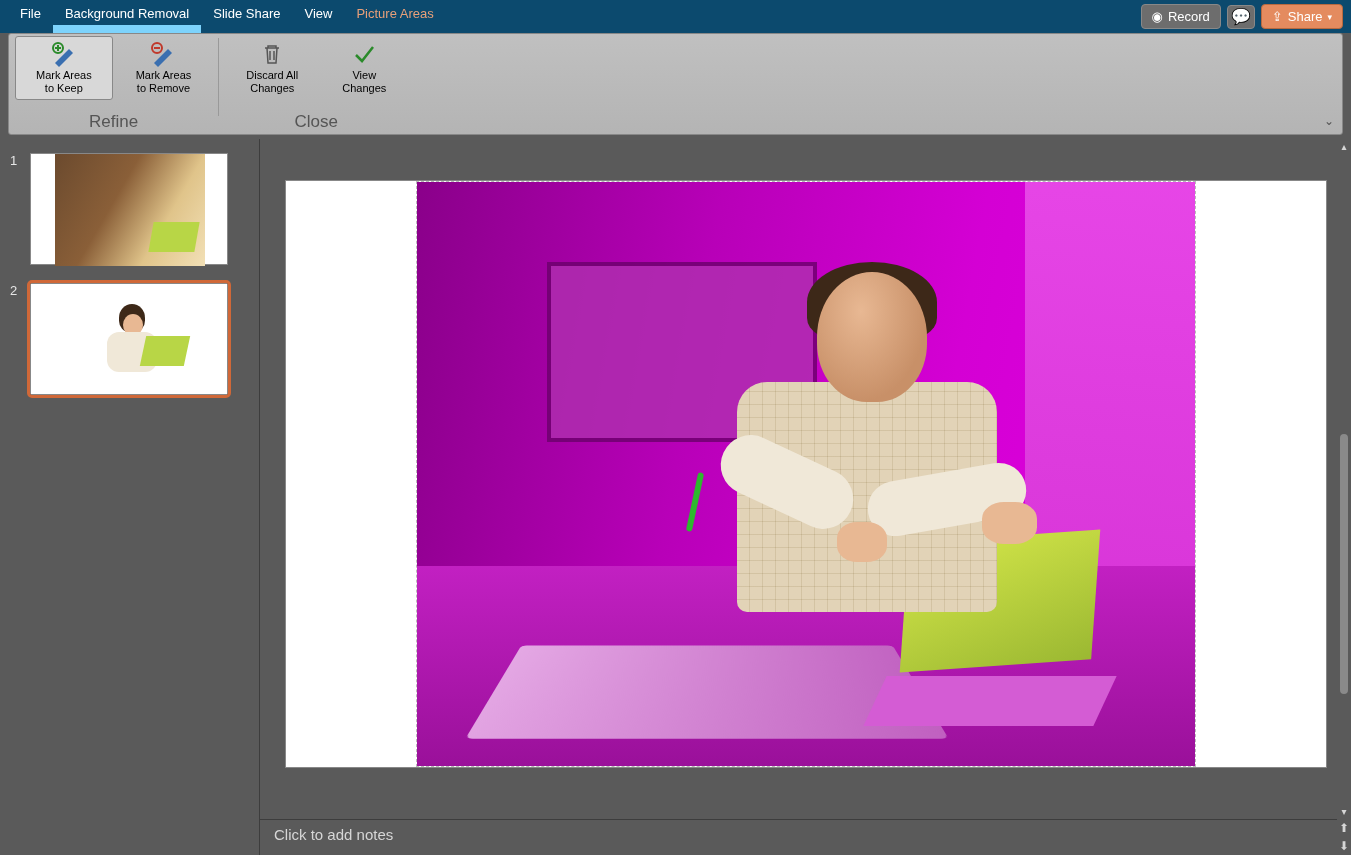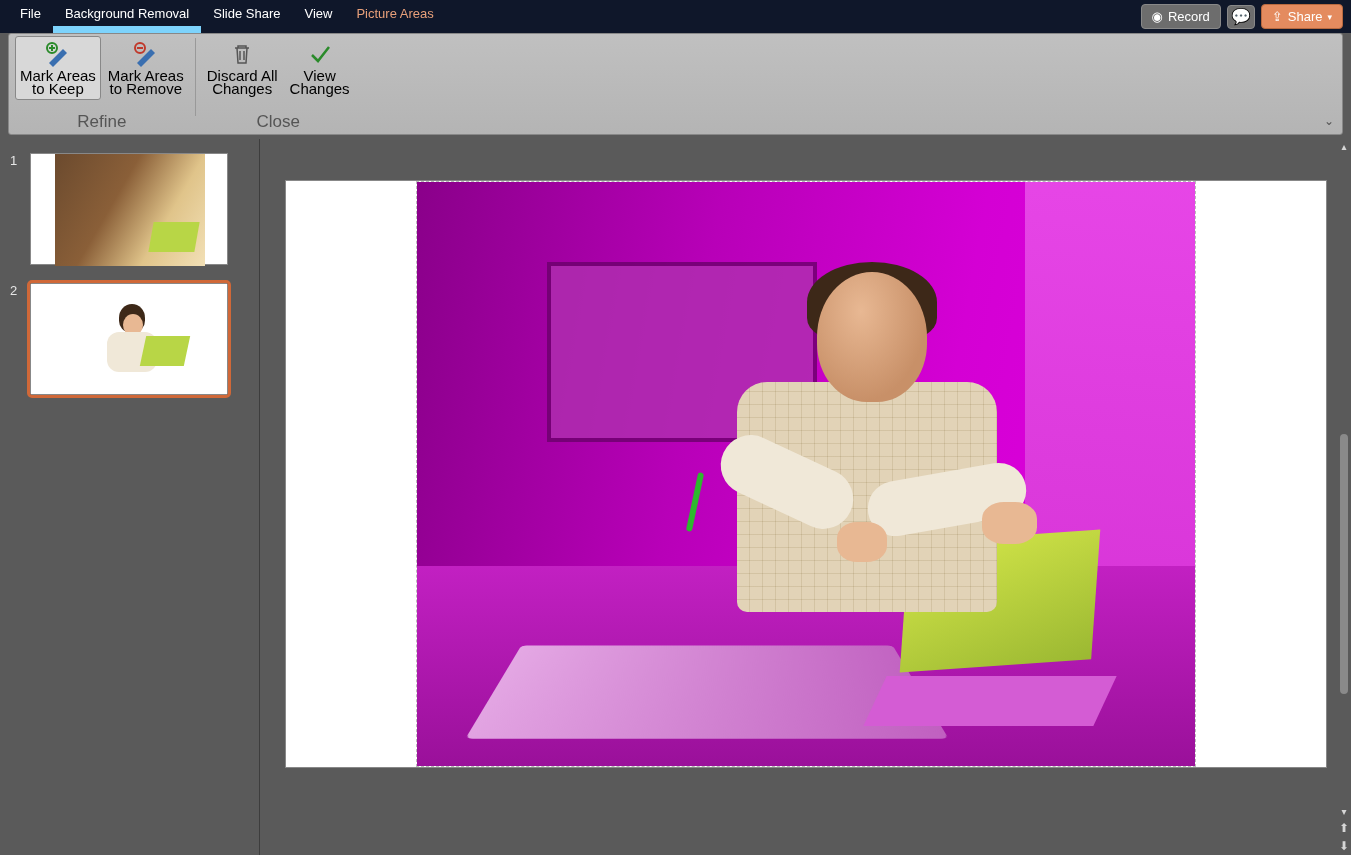--- a/index.html
+++ b/index.html
@@ -1,33 +1,33 @@
 <!DOCTYPE html>
 <html><head>
 <meta charset="utf-8">
 <style>
 * { margin: 0; padding: 0; box-sizing: border-box; font-family: "Segoe UI", Arial, sans-serif; }
 body { background: #5a5a5a; width: 1351px; height: 855px; overflow: hidden; }
 
 
-.tabs-bar { height: 33px; background: #0f172a; display: flex; align-items: center; padding: 0 8px; }
+.tabs-bar { height: 33px; background: #0c4a6e; display: flex; padding: 0 8px; }
 .tabs-left { display: flex; gap: 0; }
 .tab { padding: 6px 12px 5px; color: #fff; font-size: 13px; cursor: pointer; border-bottom: 2px solid transparent; }
 .tab.active { border-bottom: 8px solid #7dd3fc; }
 .tab.picture-format { color: #e8a07a; }
 .tabs-right { margin-left: auto; display: flex; gap: 6px; align-items: center; }
 .btn-pill { background: #6d6d6d; color: #fff; padding: 4px 10px; border-radius: 4px; display: flex; align-items: center; gap: 5px; font-size: 13px; border: 1px solid #888; }
 .btn-pill.share { background: #e48b5f; border: 1px solid #b8693f; }
 .btn-icon-only { width: 28px; height: 24px; background: #6d6d6d; border-radius: 4px; display: flex; align-items: center; justify-content: center; border: 1px solid #888; }
 
 
 .ribbon { height: 102px; background: linear-gradient(#c0c0c0,#b4b4b4); margin: 0 8px 4px; border: 1px solid #888; border-radius: 3px; display: flex; position: relative; }
 .ribbon-group { display: flex; flex-direction: column; align-items: center; padding: 2px 6px 0; }
 .group-buttons { display: flex; gap: 2px; }
-.rib-btn { display: flex; flex-direction: column; align-items: center; justify-content: flex-start; padding: 4px 4px; min-width: 56px; font-size: 15px; line-height: 13px; text-align: center; cursor: pointer; border: 1px solid transparent; border-radius: 3px; }
+.rib-btn { display: flex; flex-direction: column; align-items: center; justify-content: flex-start; padding: 4px 20px; min-width: 56px; font-size: 11px; line-height: 13px; text-align: center; cursor: pointer; border: 1px solid transparent; border-radius: 3px; }
 .rib-btn.selected { border: 1px solid #888; background: #d8d8d8; }
 .rib-btn .ic { height: 26px; margin-bottom: 2px; display: flex; align-items: center; justify-content: center; }
 .group-label { font-size: 17px; color: #555; margin-top: auto; padding-bottom: 2px; }
 .group-sep { width: 1px; background: #999; margin: 4px 0 18px; }
 .ribbon-collapse { position: absolute; right: 8px; bottom: 6px; color: #555; font-size: 12px; cursor: pointer; }
 
 
 .main { display: flex; height: calc(100% - 139px); }
 .thumbs { width: 260px; border-right: 1px solid #3d3d3d; padding: 14px 10px 10px 10px; overflow: auto; }
 .thumb-row { display: flex; align-items: flex-start; gap: 8px; margin-bottom: 18px; }
@@ -210,14 +210,17 @@
     </div>
     <div class="scroll-gutter">
       <div class="arr">▴</div>
       <div class="track">
         <div class="thumbb" style="top:280px;height:260px"></div>
       </div>
       <div class="arr">▾</div>
       <div class="arr" style="font-size:12px">⬆</div>
       <div class="arr" style="font-size:12px">⬇</div>
     </div>
+    <div class="notes">
+      <span>Click to add notes</span>
+    </div>
   </div>
 </div>
 
 </body></html>

